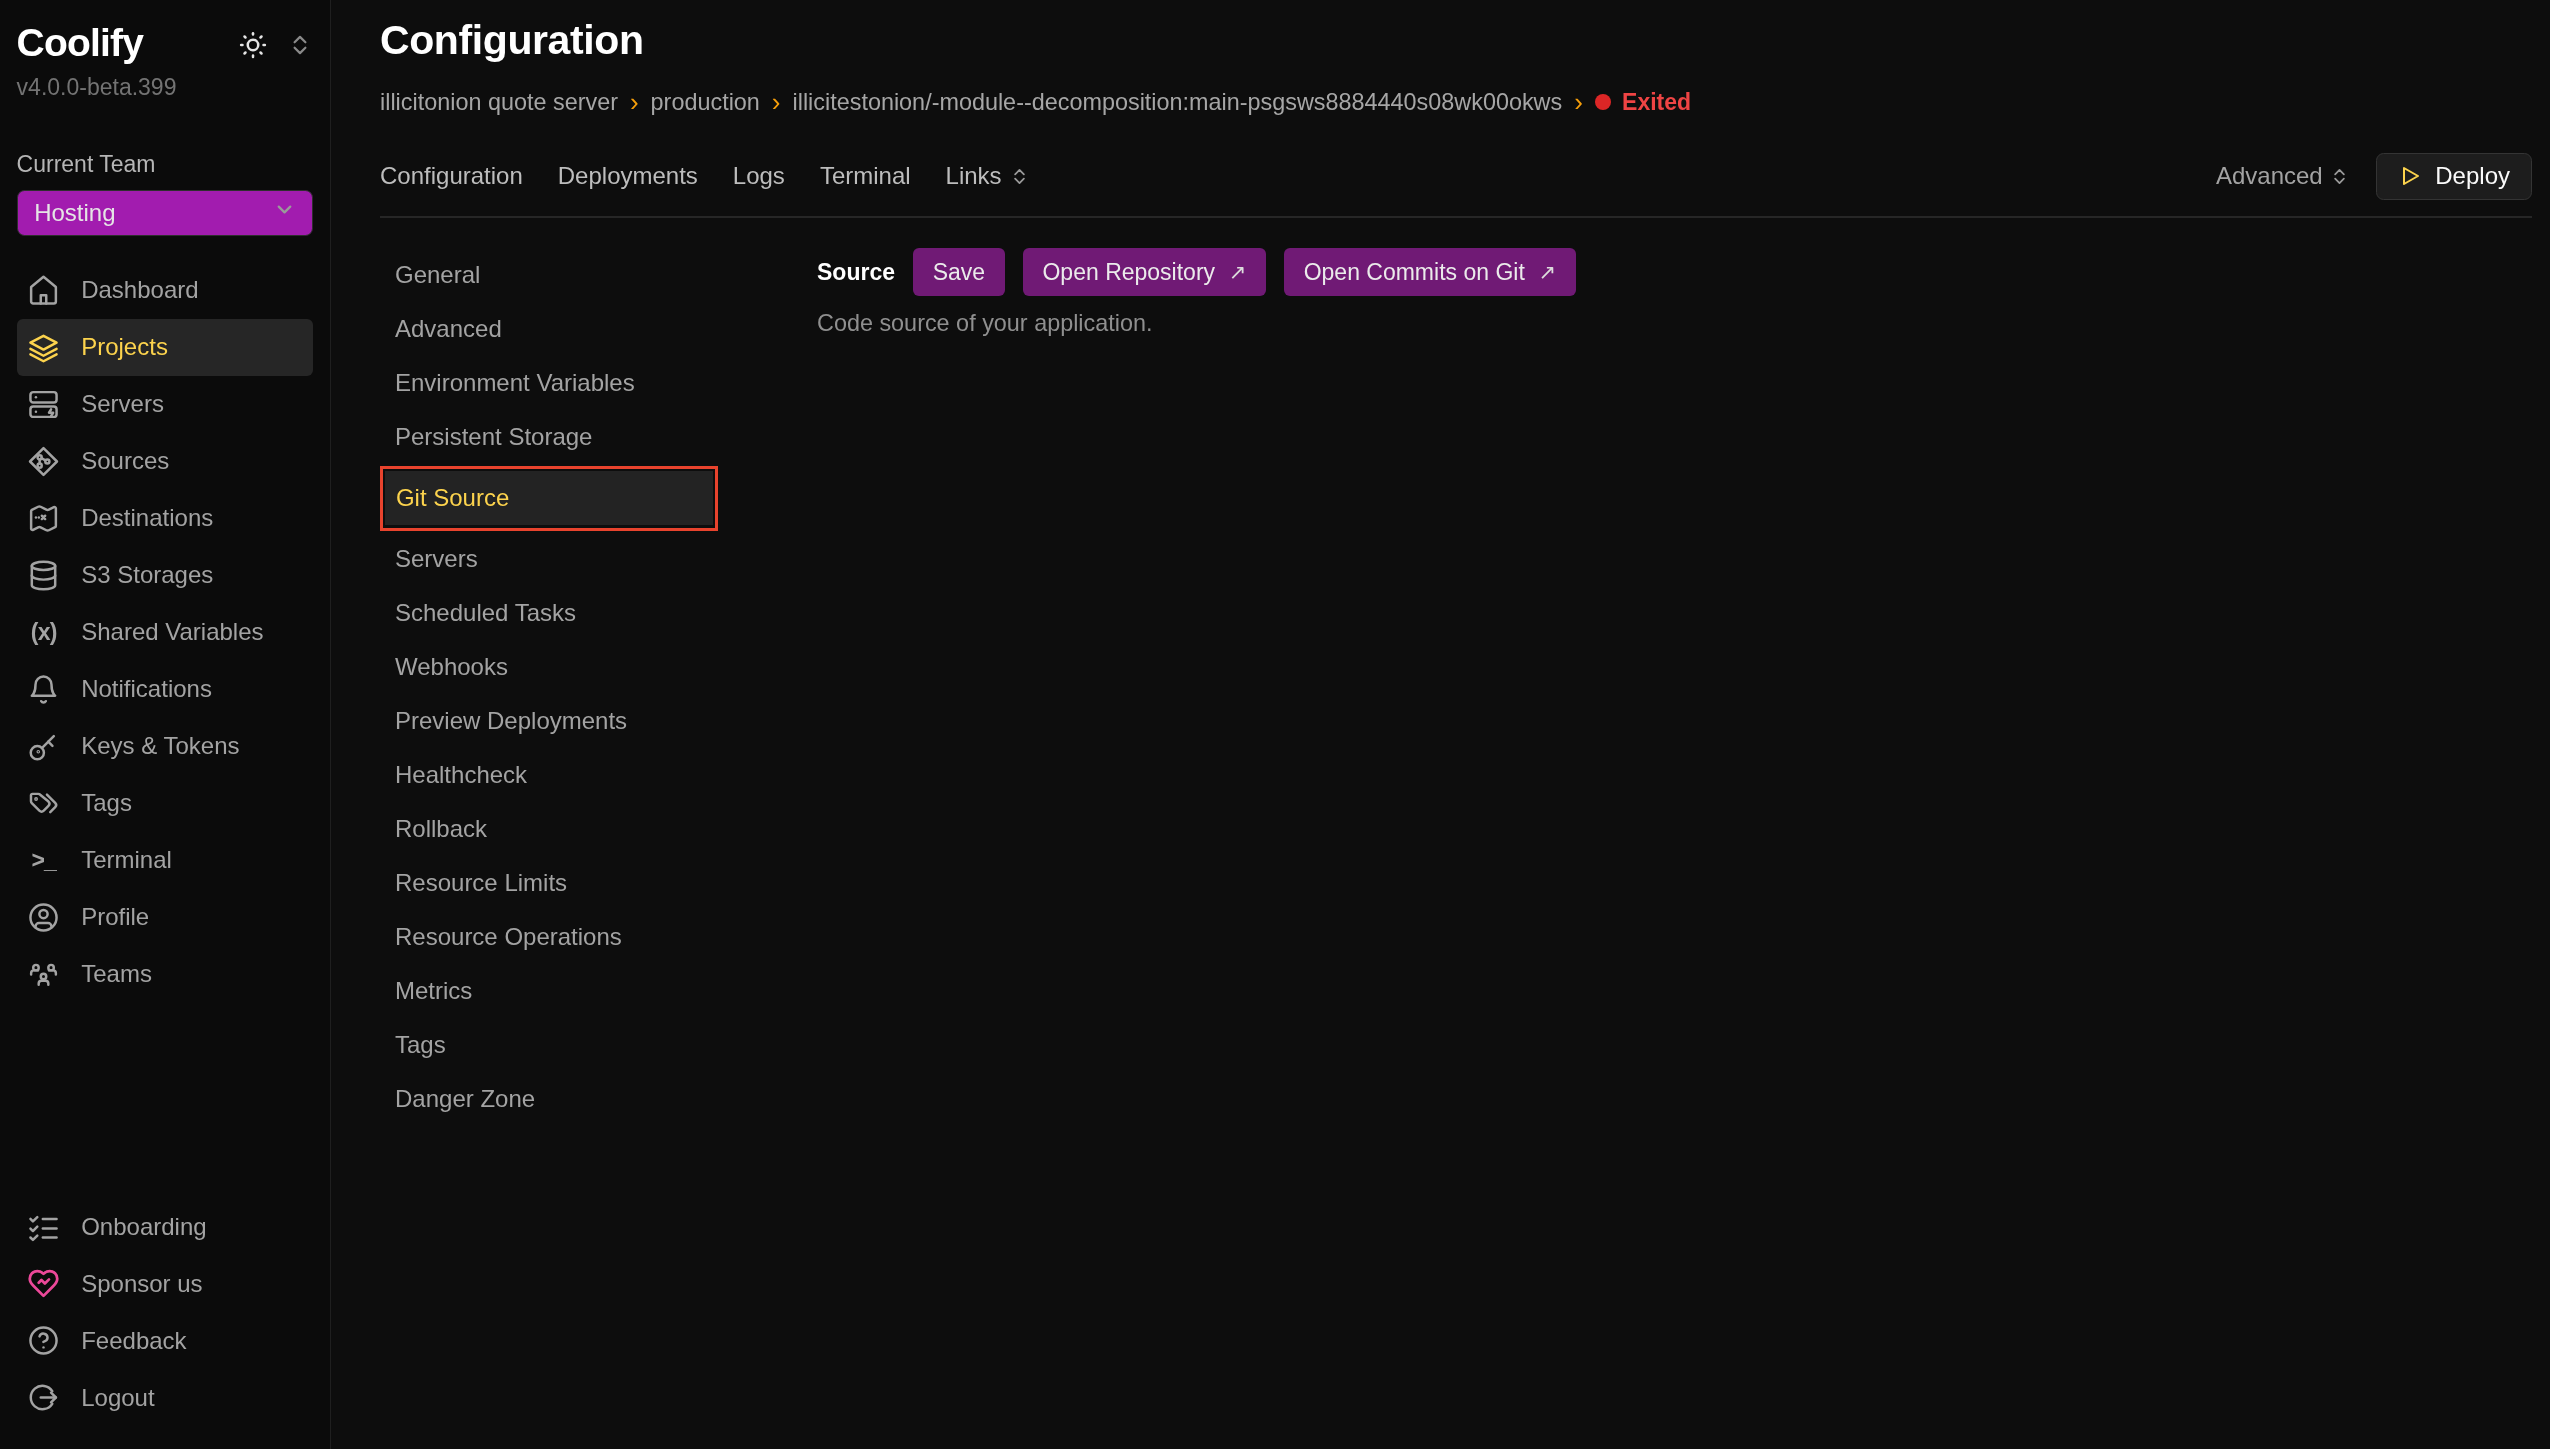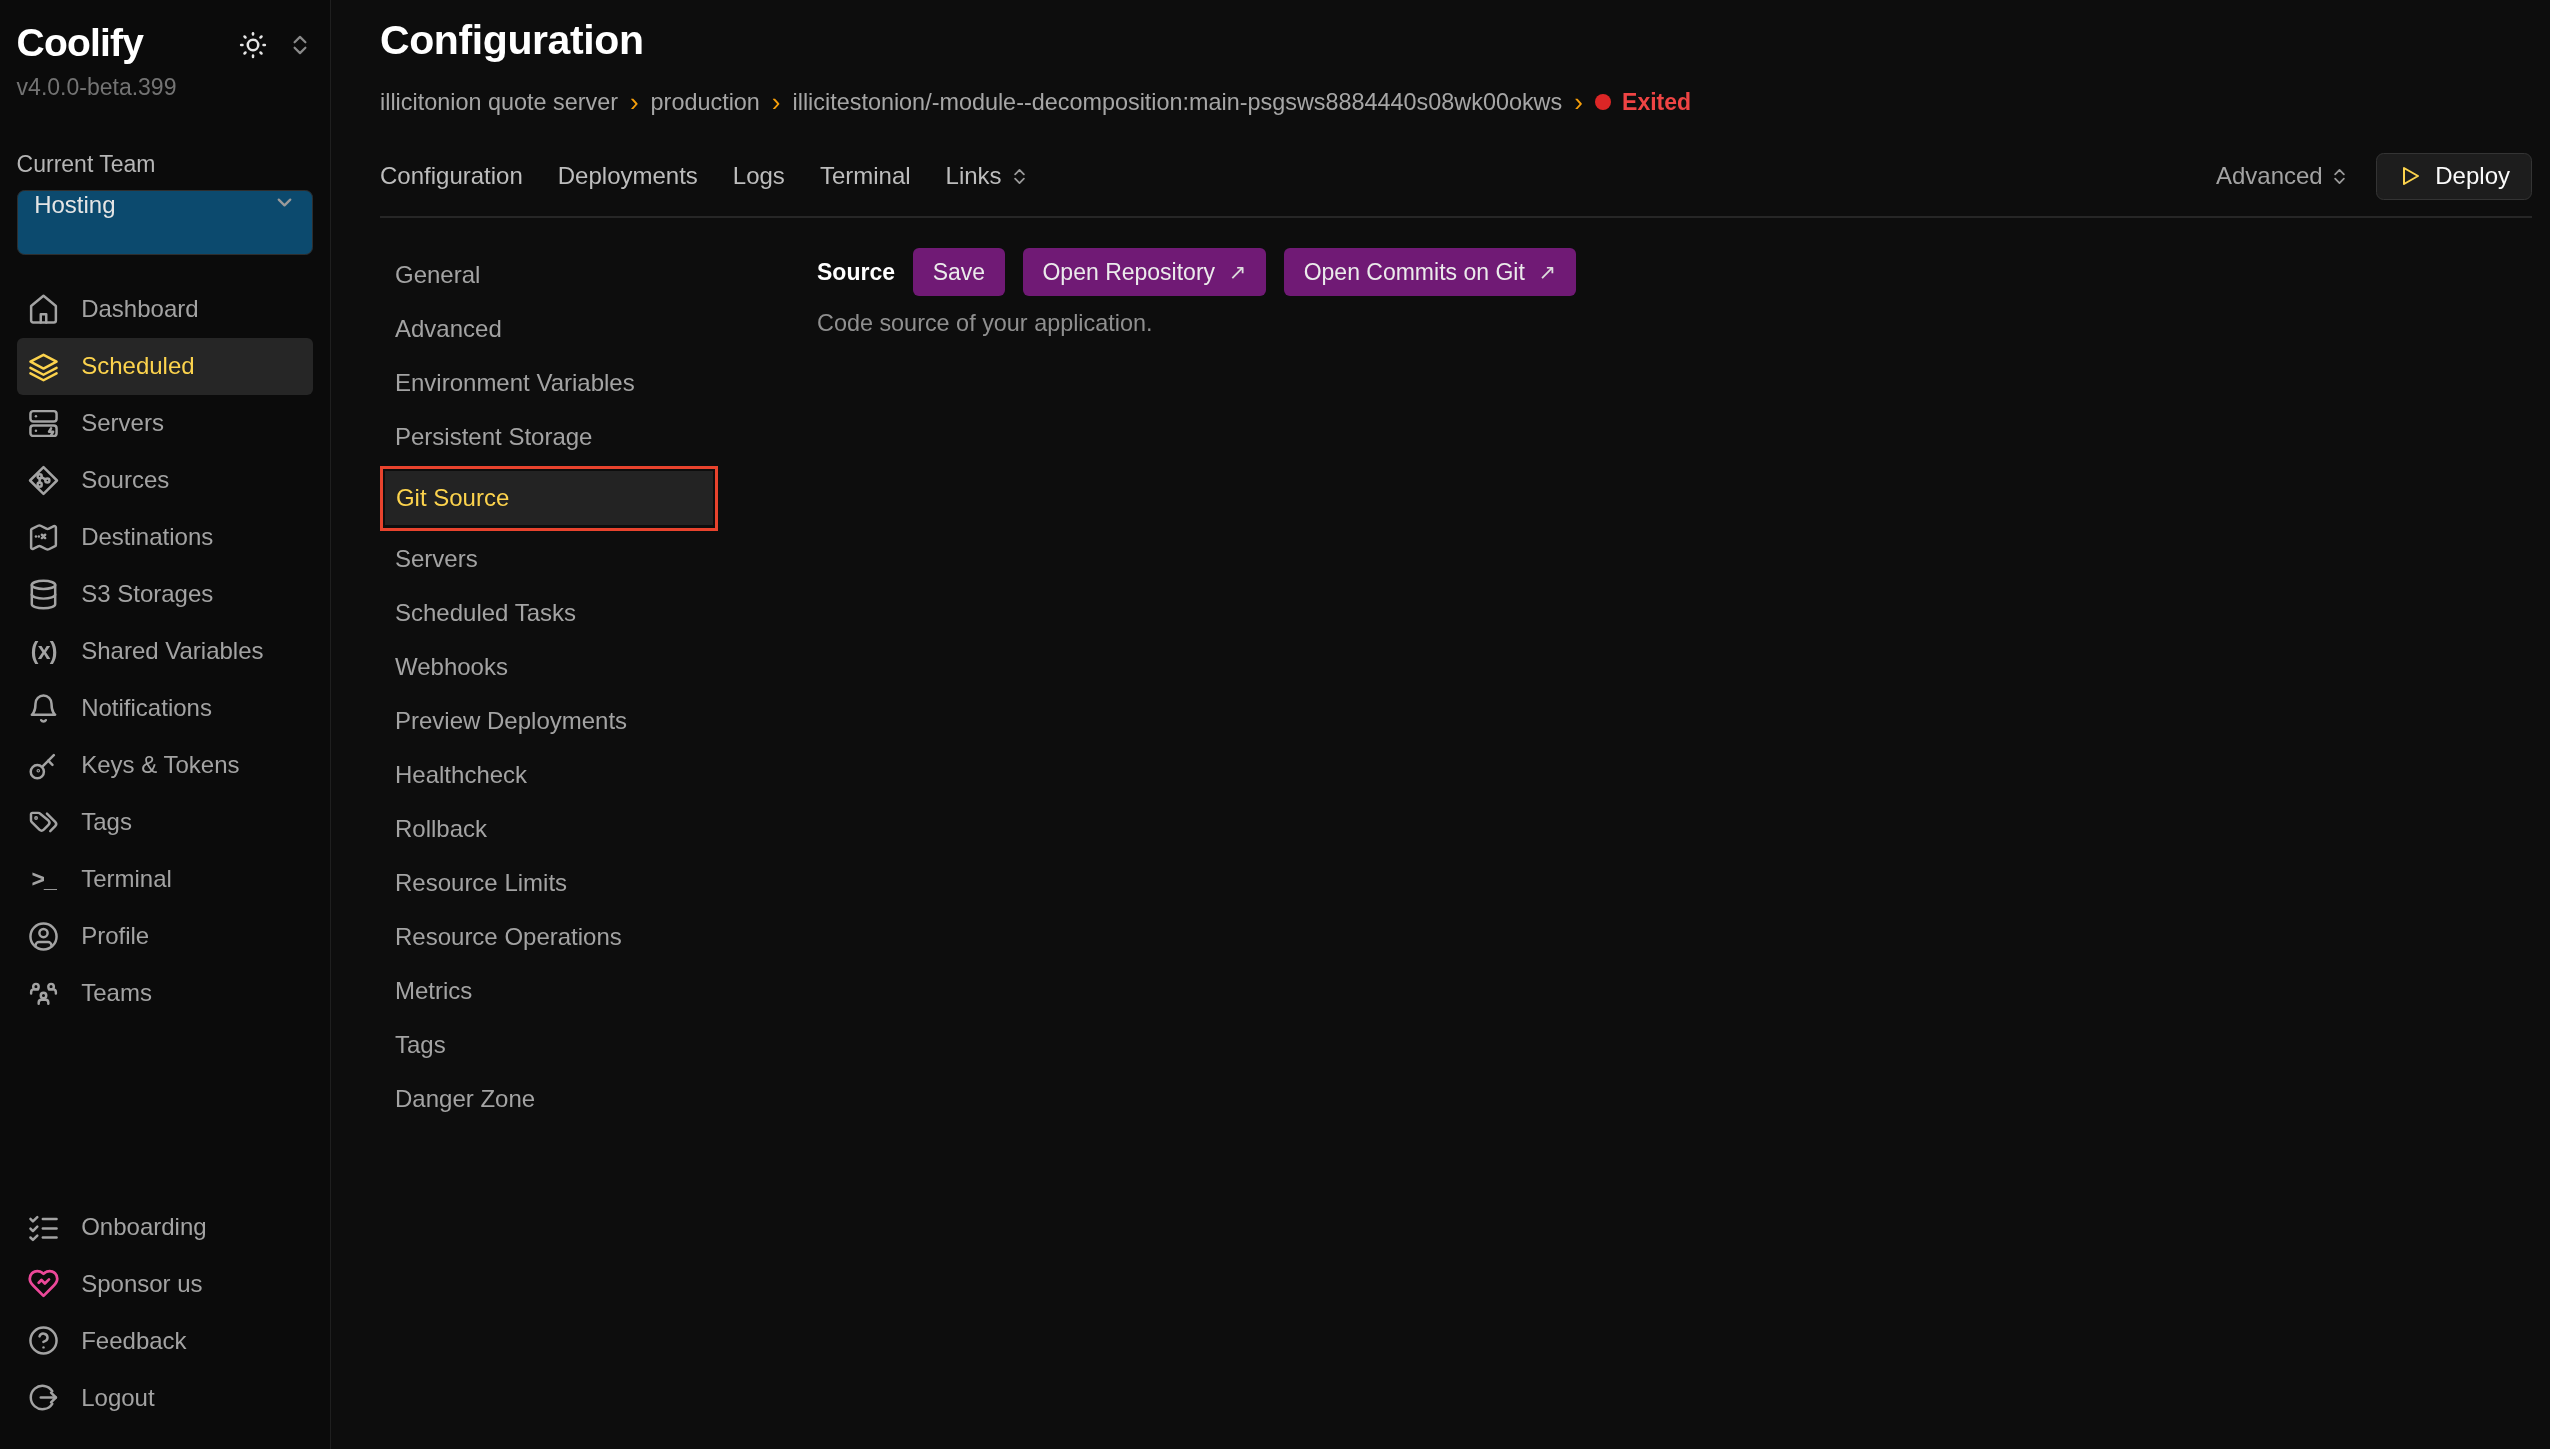--- a/index.html
+++ b/index.html
@@ -20,22 +20,22 @@
     background:#0b0b0b; border-right:1.5px solid #1f1f1f;
     padding:21px 16.6px 23px 16.6px;
     display:flex; flex-direction:column;
   }
   .logo-row { display:flex; align-items:flex-start; }
   .logo { font-size:39px; font-weight:bold; color:#ffffff; letter-spacing:-0.8px; }
   .logo-icons { margin-left:auto; display:flex; align-items:center; gap:19.7px; padding-top:9px; }
   .version { margin-top:7.6px; font-size:23px; color:#737373; }
   .team-label { margin-top:50px; font-size:23px; color:#b5b5b5; }
   .team-select {
-    margin-top:12px; height:65px; border:1.5px solid #2e2e2e; border-radius:7.6px;
-    background:#0c4a6e; display:flex; padding:0 16.6px;
+    margin-top:12px; height:46px; border:1.5px solid #2e2e2e; border-radius:7.6px;
+    background:#a21caf; display:flex; align-items:center; padding:0 16.6px;
     color:#e5e5e5; cursor:pointer;
   }
   .team-select .chev { margin-left:auto; color:#9a9a9a; }
   .nav { margin-top:26px; display:flex; flex-direction:column; }
   .nav-item {
     height:57px; display:flex; align-items:center; gap:21px;
     color:#a3a3a3; padding:0 10.6px; border-radius:6px; cursor:pointer;
   }
   .nav-item .txt { white-space:nowrap; }
   .nav-item.active { background:#262626; color:#fcd34d; }
@@ -149,21 +149,21 @@
           <path d="M10 21.5v-6h4v6"></path>
         </svg>
       <span class="txt">Dashboard</span>
     </div>
     <div class="nav-item active">
       <svg class="icn" width="33" height="33" viewBox="0 0 24 24" fill="none" stroke="currentColor" stroke-width="1.8" stroke-linecap="round" stroke-linejoin="round">
           <path d="m2.5 8.5 9.5-5 9.5 5-9.5 5z"></path>
           <path d="m2.5 13 9.5 5 9.5-5"></path>
           <path d="m2.5 17 9.5 5 9.5-5"></path>
         </svg>
-      <span class="txt">Scheduled</span>
+      <span class="txt">Projects</span>
     </div>
     <div class="nav-item">
       <svg class="icn" width="33" height="33" viewBox="0 0 24 24" fill="none" stroke="currentColor" stroke-width="1.8" stroke-linecap="round" stroke-linejoin="round">
           <rect x="2.5" y="3" width="19" height="7.5" rx="2"></rect>
           <rect x="2.5" y="13.5" width="19" height="7.5" rx="2"></rect>
           <line x1="6.5" y1="6.8" x2="6.51" y2="6.8"></line>
           <line x1="6.5" y1="17.2" x2="6.51" y2="17.2"></line>
           <path d="m17.5 15.5-1.5 2.5h3l-1.5 2.5"></path>
         </svg>
       <span class="txt">Servers</span>

